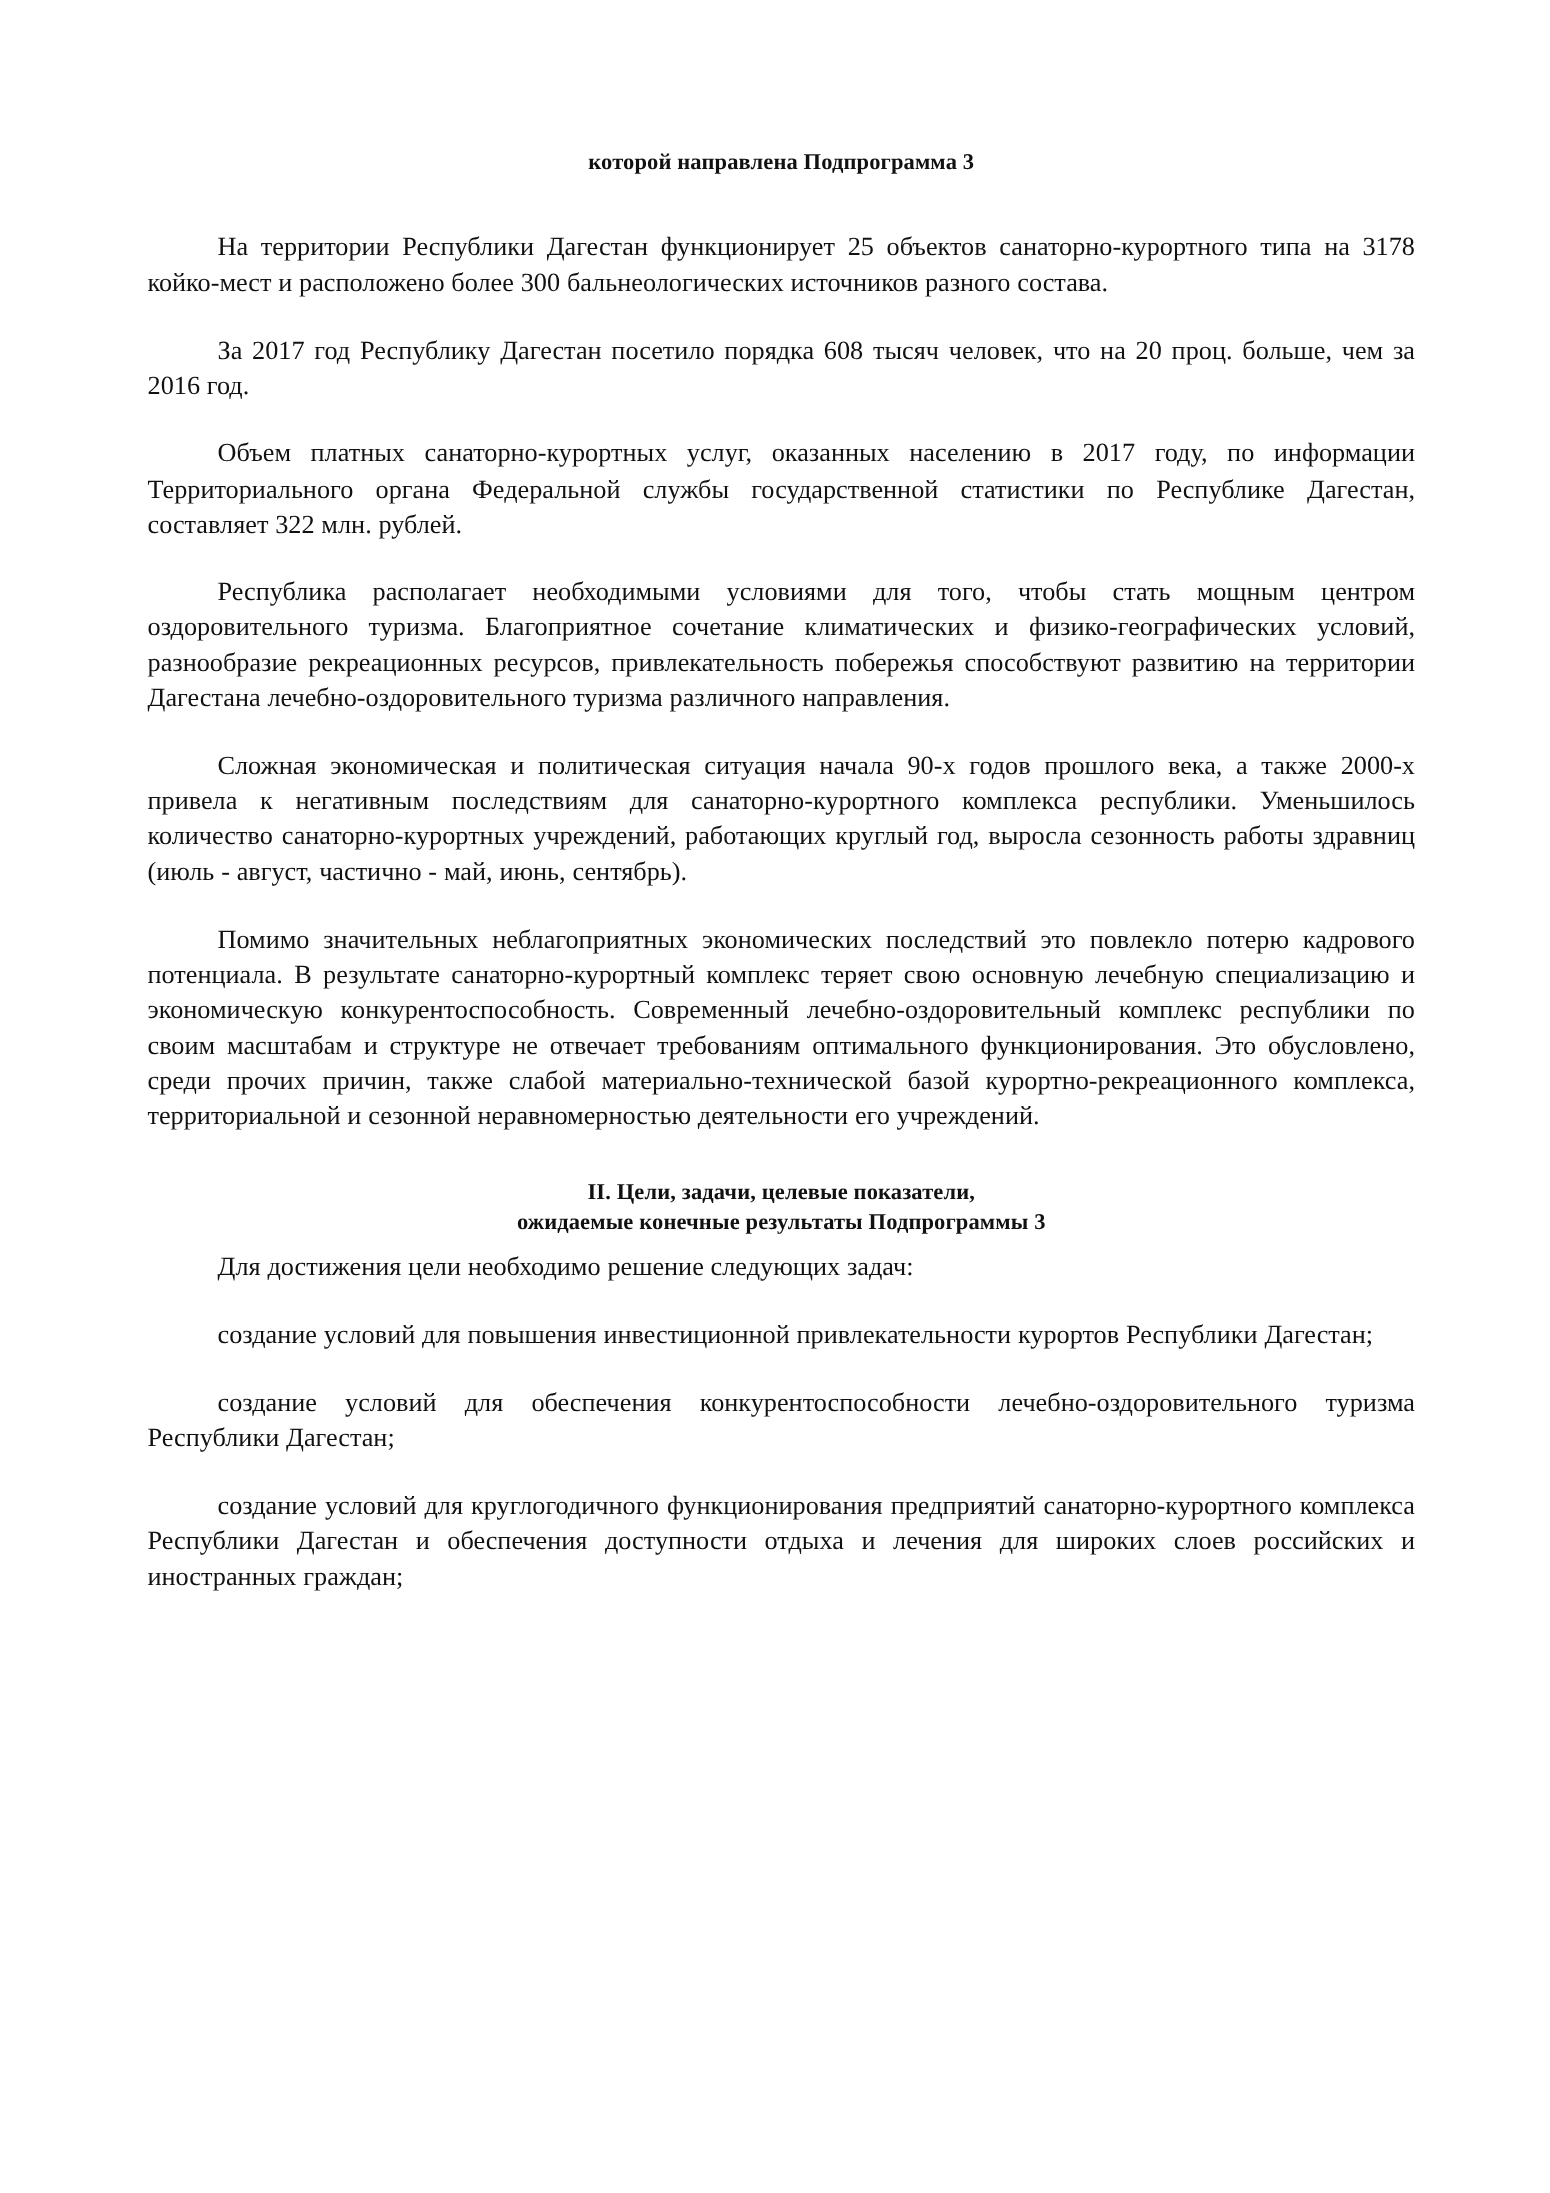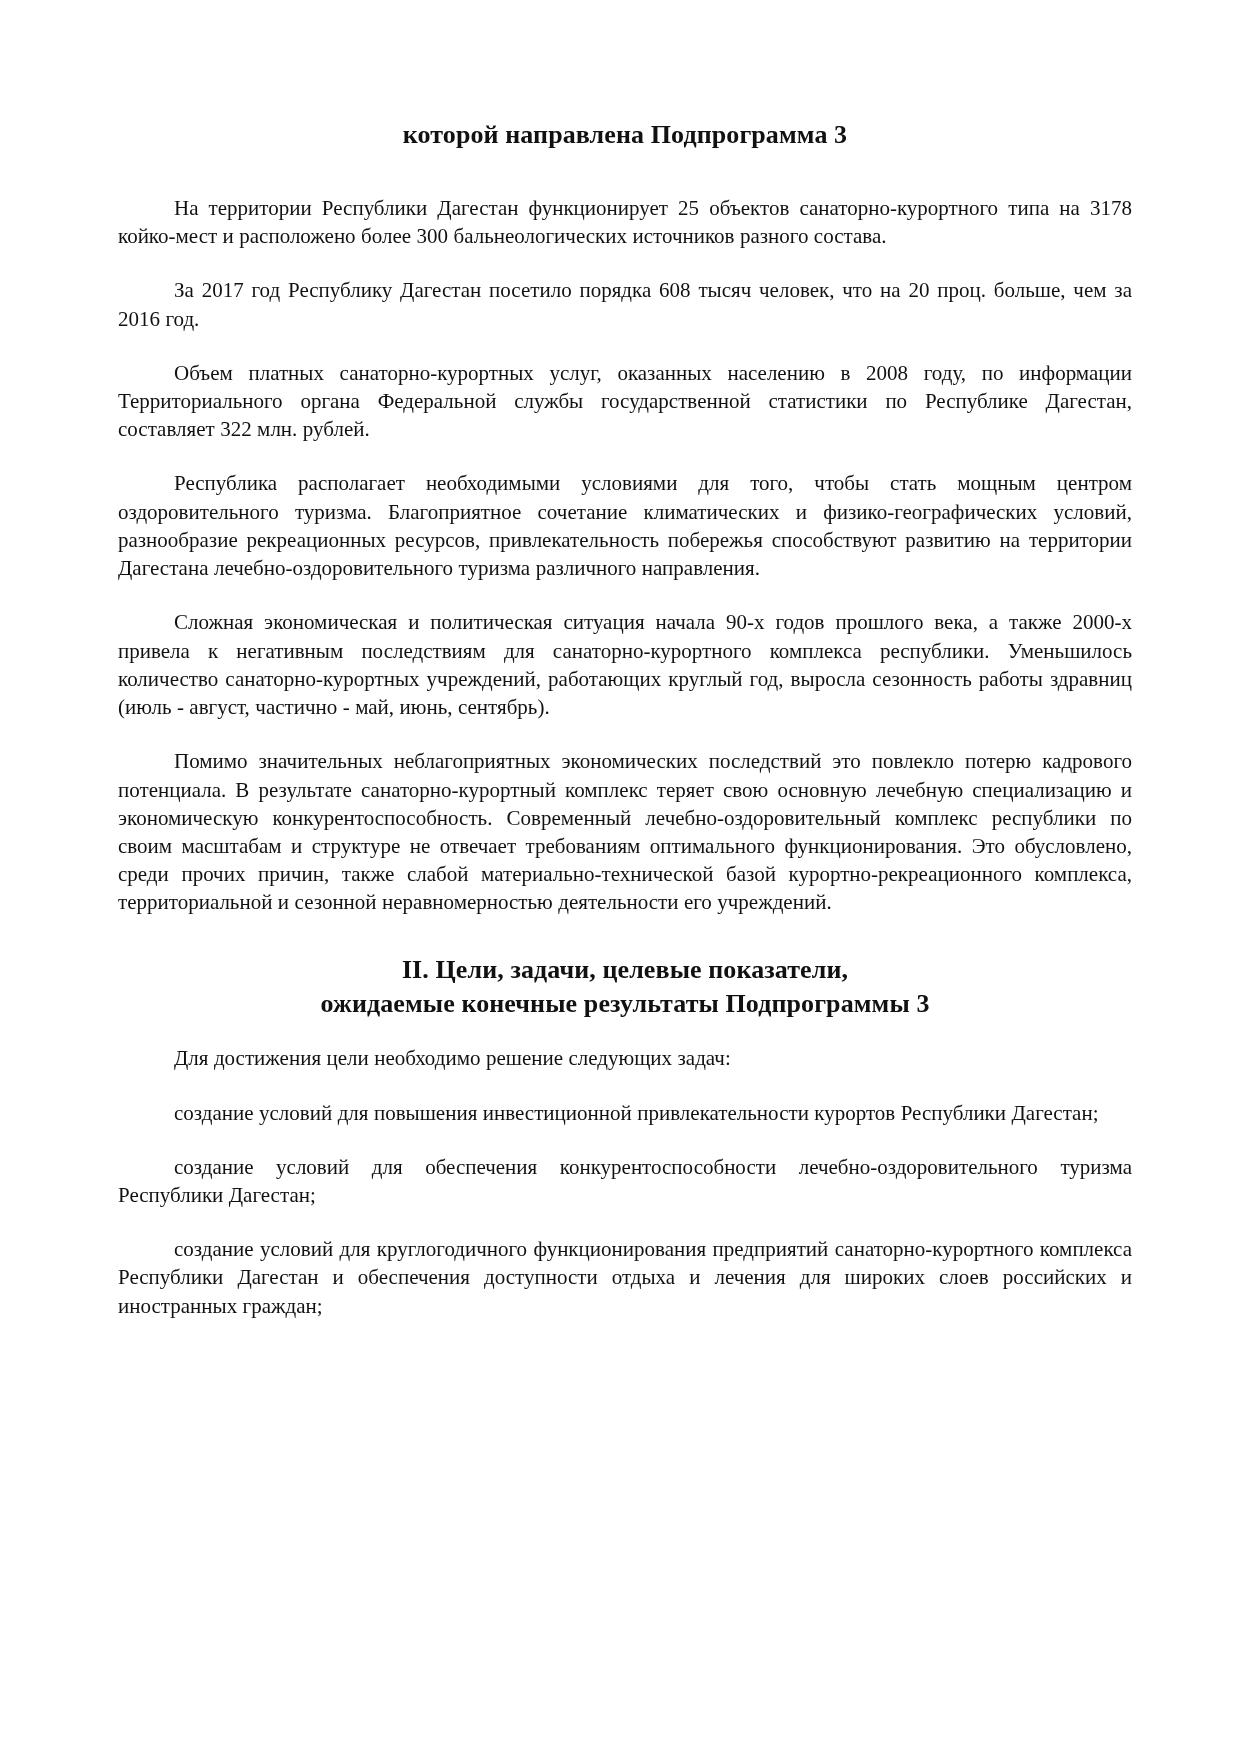--- a/index.html
+++ b/index.html
@@ -19,33 +19,33 @@
     background: #ffffff;
     box-sizing: border-box;
     padding: 118px 108px 60px 118px;
     overflow: hidden;
   }
   .doc-body {
     width: 1014px;
   }
   h1.section-heading,
   h2.section-heading {
-    font-size: 26px;
+    font-size: 18px;
     line-height: 1.30;
     font-weight: bold;
     text-align: center;
     margin: 0;
     padding: 0;
     letter-spacing: 0.1px;
   }
   .heading-block {
     margin: 0 0 42px 0;
   }
   .heading-block.mid {
-    margin: 36px 0 24px 0;
+    margin: 36px 0 10px 0;
     font-family: Liberation Serif, serif;
   }
   .heading-line {
     display: block;
   }
   p.para {
     font-size: 21px;
     line-height: 1.345;
     text-align: justify;
     text-justify: inter-word;
@@ -65,21 +65,21 @@
   <div class="doc-body">
 
     <div class="heading-block">
       <h1 class="section-heading">
         <span class="heading-line">которой направлена Подпрограмма 3</span>
       </h1>
     </div>
 
     <p class="para">На территории Республики Дагестан функционирует 25 объектов санаторно-курортного типа на 3178 койко-мест и расположено более 300 бальнеологических источников разного состава.</p>
     <p class="para">За 2017 год Республику Дагестан посетило порядка 608 тысяч человек, что на 20 проц. больше, чем за 2016 год.</p>
-    <p class="para">Объем платных санаторно-курортных услуг, оказанных населению в 2008 году, по информации Территориального органа Федеральной службы государственной статистики по Республике Дагестан, составляет 322 млн. рублей.</p>
+    <p class="para">Объем платных санаторно-курортных услуг, оказанных населению в 2017 году, по информации Территориального органа Федеральной службы государственной статистики по Республике Дагестан, составляет 322 млн. рублей.</p>
     <p class="para">Республика располагает необходимыми условиями для того, чтобы стать мощным центром оздоровительного туризма. Благоприятное сочетание климатических и физико-географических условий, разнообразие рекреационных ресурсов, привлекательность побережья способствуют развитию на территории Дагестана лечебно-оздоровительного туризма различного направления.</p>
     <p class="para">Сложная экономическая и политическая ситуация начала 90-х годов прошлого века, а также 2000-х привела к негативным последствиям для санаторно-курортного комплекса республики. Уменьшилось количество санаторно-курортных учреждений, работающих круглый год, выросла сезонность работы здравниц (июль - август, частично - май, июнь, сентябрь).</p>
     <p class="para">Помимо значительных неблагоприятных экономических последствий это повлекло потерю кадрового потенциала. В результате санаторно-курортный комплекс теряет свою основную лечебную специализацию и экономическую конкурентоспособность. Современный лечебно-оздоровительный комплекс республики по своим масштабам и структуре не отвечает требованиям оптимального функционирования. Это обусловлено, среди прочих причин, также слабой материально-технической базой курортно-рекреационного комплекса, территориальной и сезонной неравномерностью деятельности его учреждений.</p>
 
     <div class="heading-block mid">
       <h2 class="section-heading">
         <span class="heading-line">II. Цели, задачи, целевые показатели,</span>
         <span class="heading-line">ожидаемые конечные результаты Подпрограммы 3</span>
       </h2>
     </div>

